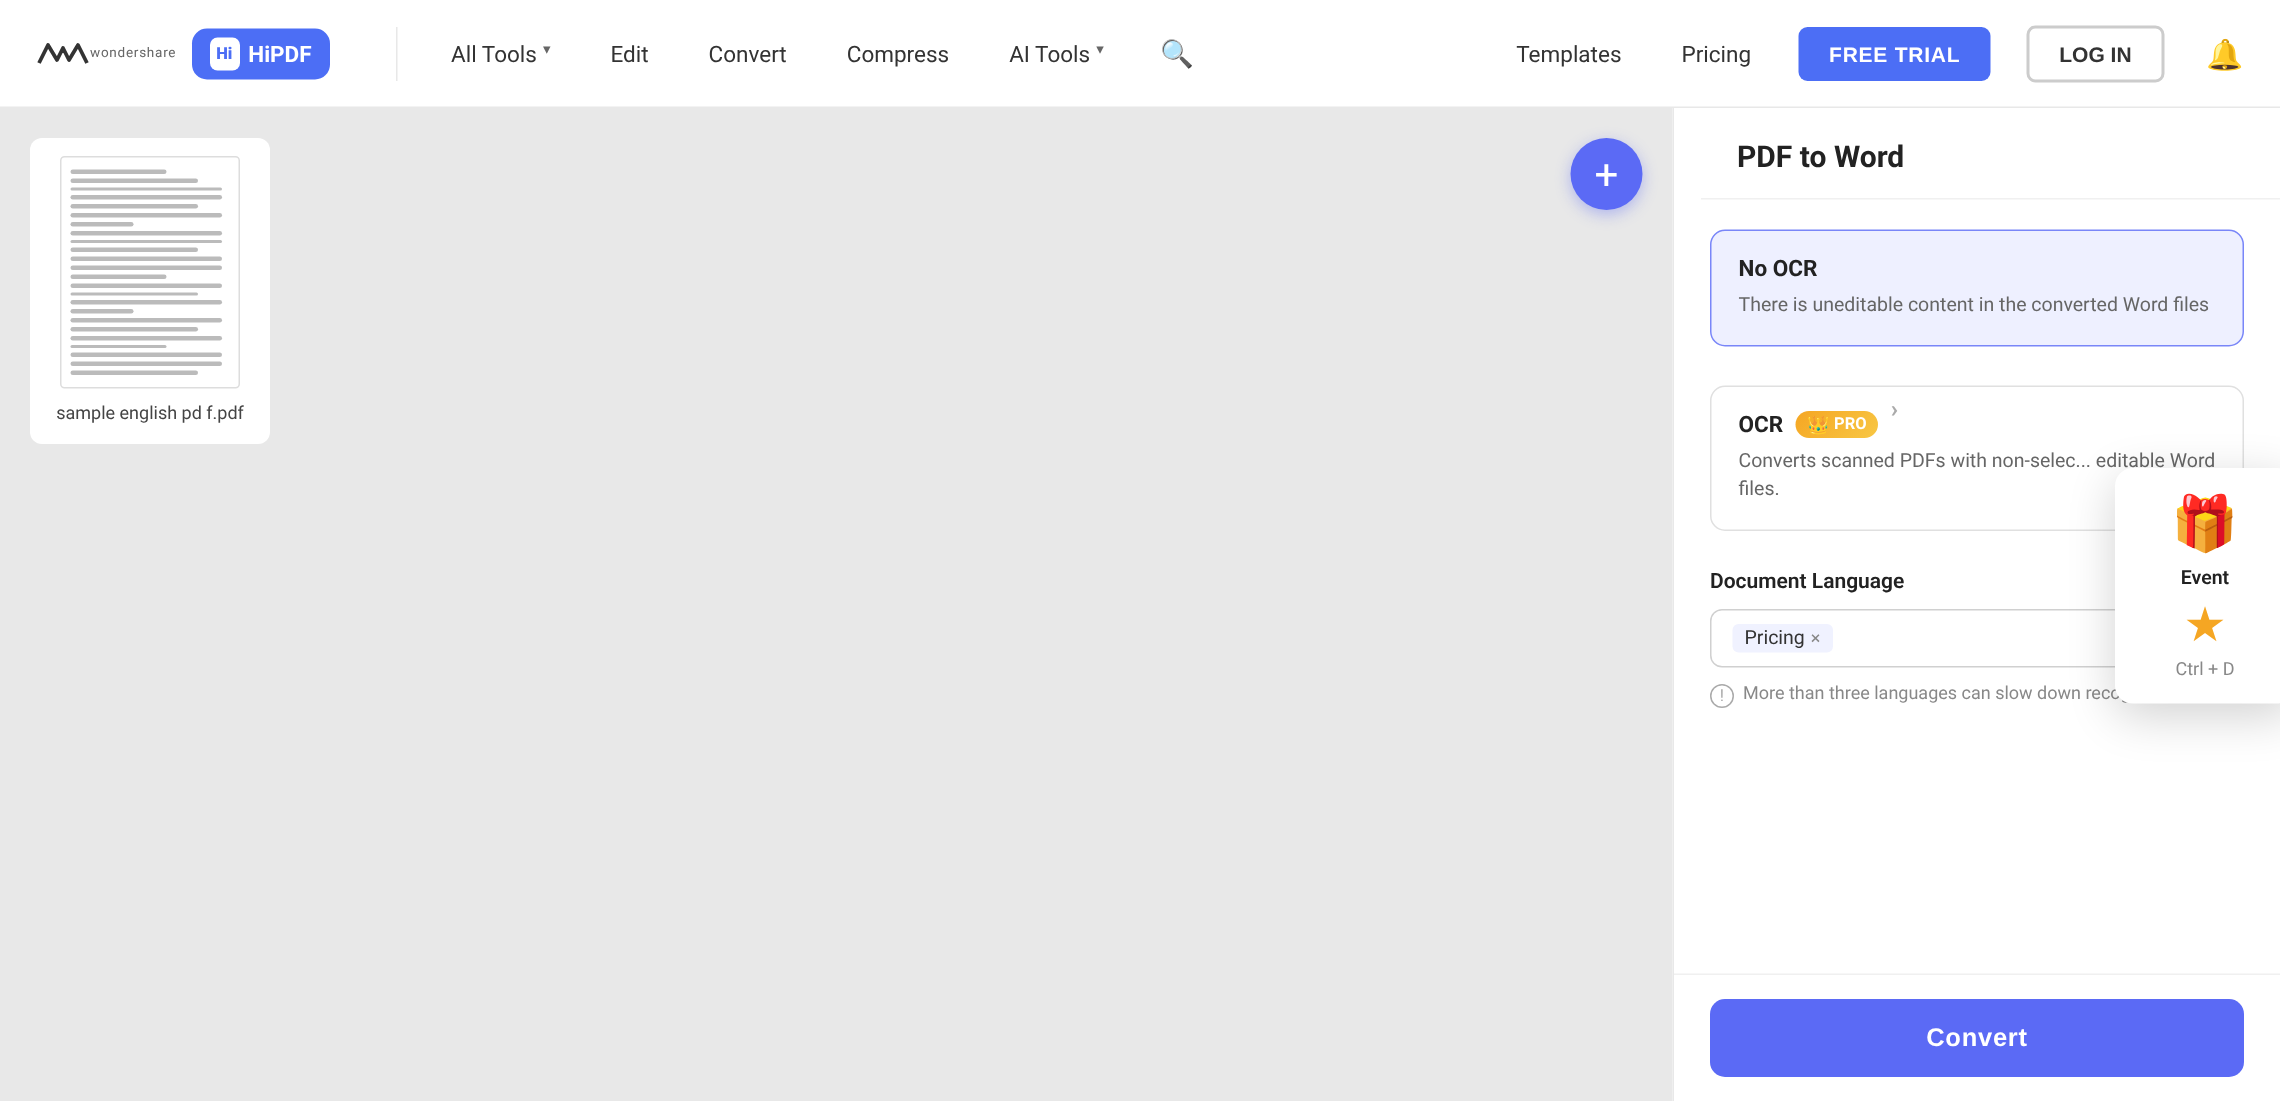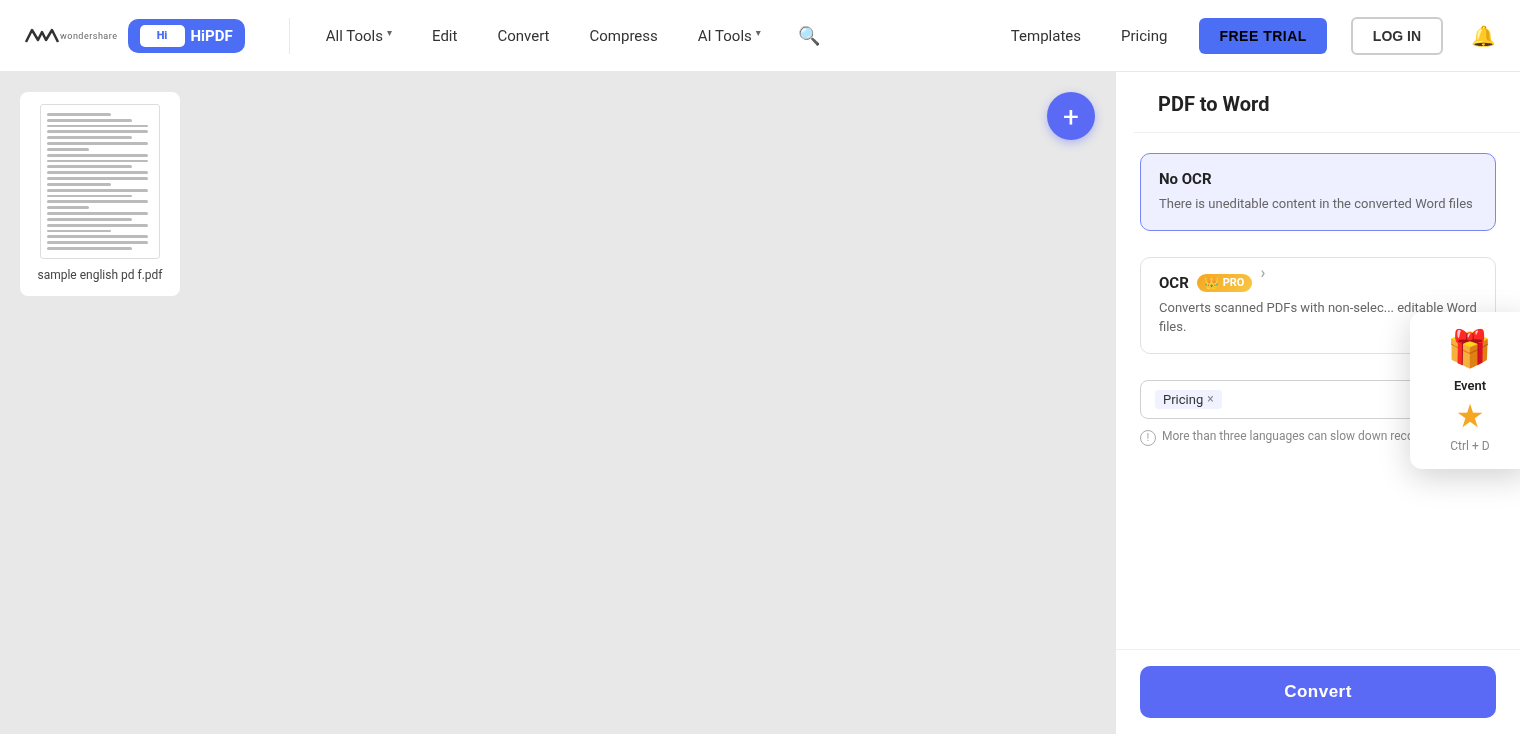--- a/index.html
+++ b/index.html
@@ -42,21 +42,21 @@
       align-items: center;
       gap: 6px;
       background: #4c6ef5;
       color: #fff;
       border-radius: 10px;
       padding: 6px 12px;
       font-weight: 700;
       font-size: 15px;
     }
     .hipdf-badge .hi-icon {
-      width: 45px;
+      width: 20px;
       height: 22px;
       background: #fff;
       border-radius: 5px;
       display: flex;
       align-items: center;
       justify-content: center;
       color: #4c6ef5;
       font-weight: 900;
       font-size: 11px;
     }
@@ -86,21 +86,21 @@
       padding: 6px;
       border-radius: 6px;
       color: #333;
       font-size: 18px;
     }
     .nav-spacer { flex: 1; }
     .nav-templates { font-size: 15px; color: #333; cursor: pointer; padding: 6px 8px; }
     .nav-pricing { font-size: 15px; color: #333; cursor: pointer; padding: 6px 8px; }
     .btn-free-trial {
       background: #4c6ef5;
-      color: #000000;
+      color: #ffffff;
       border: none;
       border-radius: 6px;
       padding: 10px 20px;
       font-size: 14px;
       font-weight: 700;
       cursor: pointer;
       letter-spacing: 0.5px;
     }
     .btn-login {
       background: #fff;
@@ -477,20 +477,21 @@
           <span class="pro-badge">
             <span class="crown">👑</span>
             <span>PRO</span>
           </span>
           <span class="ocr-card-arrow">›</span>
         </div>
         <div class="ocr-card-desc">Converts scanned PDFs with non-selec... editable Word files.</div>
       </div>
 
       <div style="margin-top:6px">
+        <div class="doc-lang-label">Document Language</div>
         <div class="lang-select">
           <span class="lang-tag">
             <span>Pricing</span>
             <span class="close-x">×</span>
           </span>
           <span>▾</span>
         </div>
         <div class="lang-warning">
           <div class="warning-icon">!</div>
           <span>More than three languages can slow down recognition.</span>

